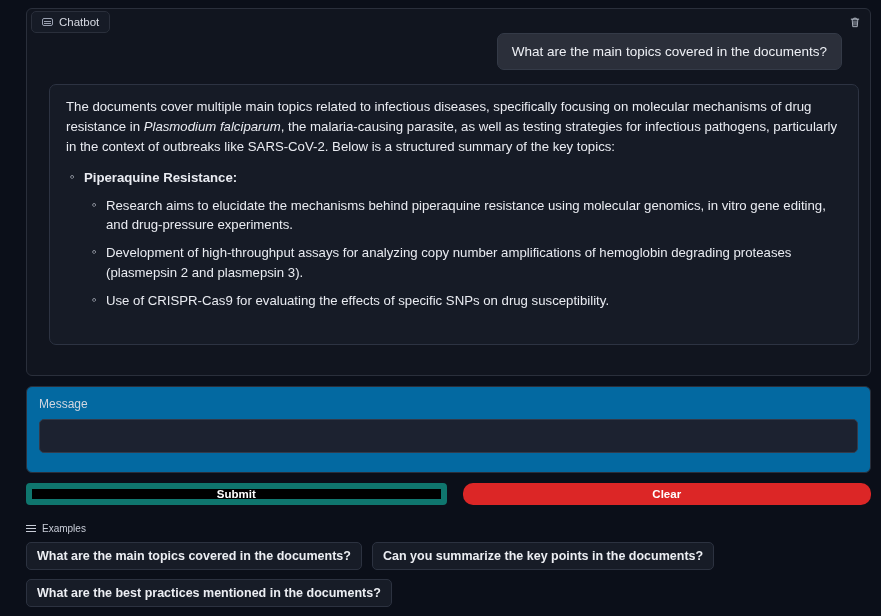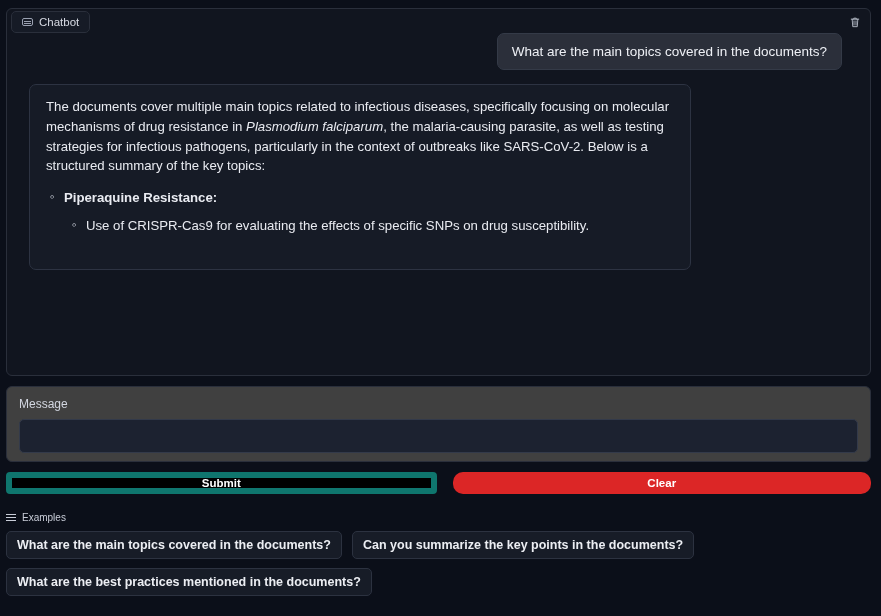--- a/index.html
+++ b/index.html
@@ -8,21 +8,21 @@
     width: 881px; height: 616px;
     background: #0b0f19;
     font-family: "Liberation Sans", sans-serif;
     color: #e6e8ee;
     overflow: hidden;
   }
   .app {
     width: 881px; height: 616px;
     position: relative;
     background: #0b0f19;
-    padding: 8px 10px 0 6px;
+    padding: 8px 10px 0 26px;
   }
 
   
   .chat-panel {
     position: relative;
     border: 1px solid #2a2f3b;
     border-radius: 6px;
     background: #11151f;
     height: 368px;
     overflow: hidden;
@@ -100,21 +100,21 @@
     padding: 14px 0 0 12px;
   }
   .bubble-bot {
     background: #161b26;
     border: 1px solid #2d3342;
     border-radius: 7px;
     padding: 12px 16px 14px 16px;
     font-size: 13.2px;
     line-height: 1.5;
     color: #e9ebf1;
-    width: 662px;
+    width: 810px;
   }
   .bubble-bot p { margin: 0 0 12px 0; }
   .bubble-bot em { font-style: italic; }
   .bubble-bot .heading {
     font-weight: bold;
     margin: 0 0 10px 0;
     font-size: 13.2px;
   }
   .bubble-bot .heading em { font-weight: bold; font-style: italic; }
   ul.lvl1 { margin: 0 0 20px 0; padding-left: 18px; list-style: none; }
@@ -143,23 +143,23 @@
     left: -14px;
     top: -1px;
     color: #cfd4df;
   }
 
   
   .message-box {
     margin-top: 10px;
     border: 1px solid #2a2f3b;
     border-radius: 6px;
-    background: #404040;
+    background: #0369a1;
     padding: 10px 12px 14px 12px;
-    height: 76px;
+    height: 87px;
   }
   .message-label {
     font-size: 12px;
     color: #d2d6e0;
     margin-bottom: 8px;
   }
   .message-input {
     width: 100%;
     height: 34px;
     background: #1c2230;
@@ -273,20 +273,22 @@
 
       <div class="msg-row-bot">
         <div class="bubble-bot">
           <p><span>The documents cover multiple main topics related to infectious diseases, specifically focusing on molecular mechanisms of drug resistance in </span><em>Plasmodium falciparum</em><span>, the malaria-causing parasite, as well as testing strategies for infectious pathogens, particularly in the context of outbreaks like SARS-CoV-2. Below is a structured summary of the key topics:</span></p>
 
 
           <ul class="lvl1">
             <li>
               <span>Piperaquine Resistance</span><span>:</span>
               <ul class="lvl2">
+                <li>Research aims to elucidate the mechanisms behind piperaquine resistance using molecular genomics, in vitro gene editing, and drug-pressure experiments.</li>
+                <li>Development of high-throughput assays for analyzing copy number amplifications of hemoglobin degrading proteases (plasmepsin 2 and plasmepsin 3).</li>
                 <li>Use of CRISPR-Cas9 for evaluating the effects of specific SNPs on drug susceptibility.</li>
               </ul>
             </li>
           </ul>
         </div>
       </div>
 
     </div>
   </div>
 

